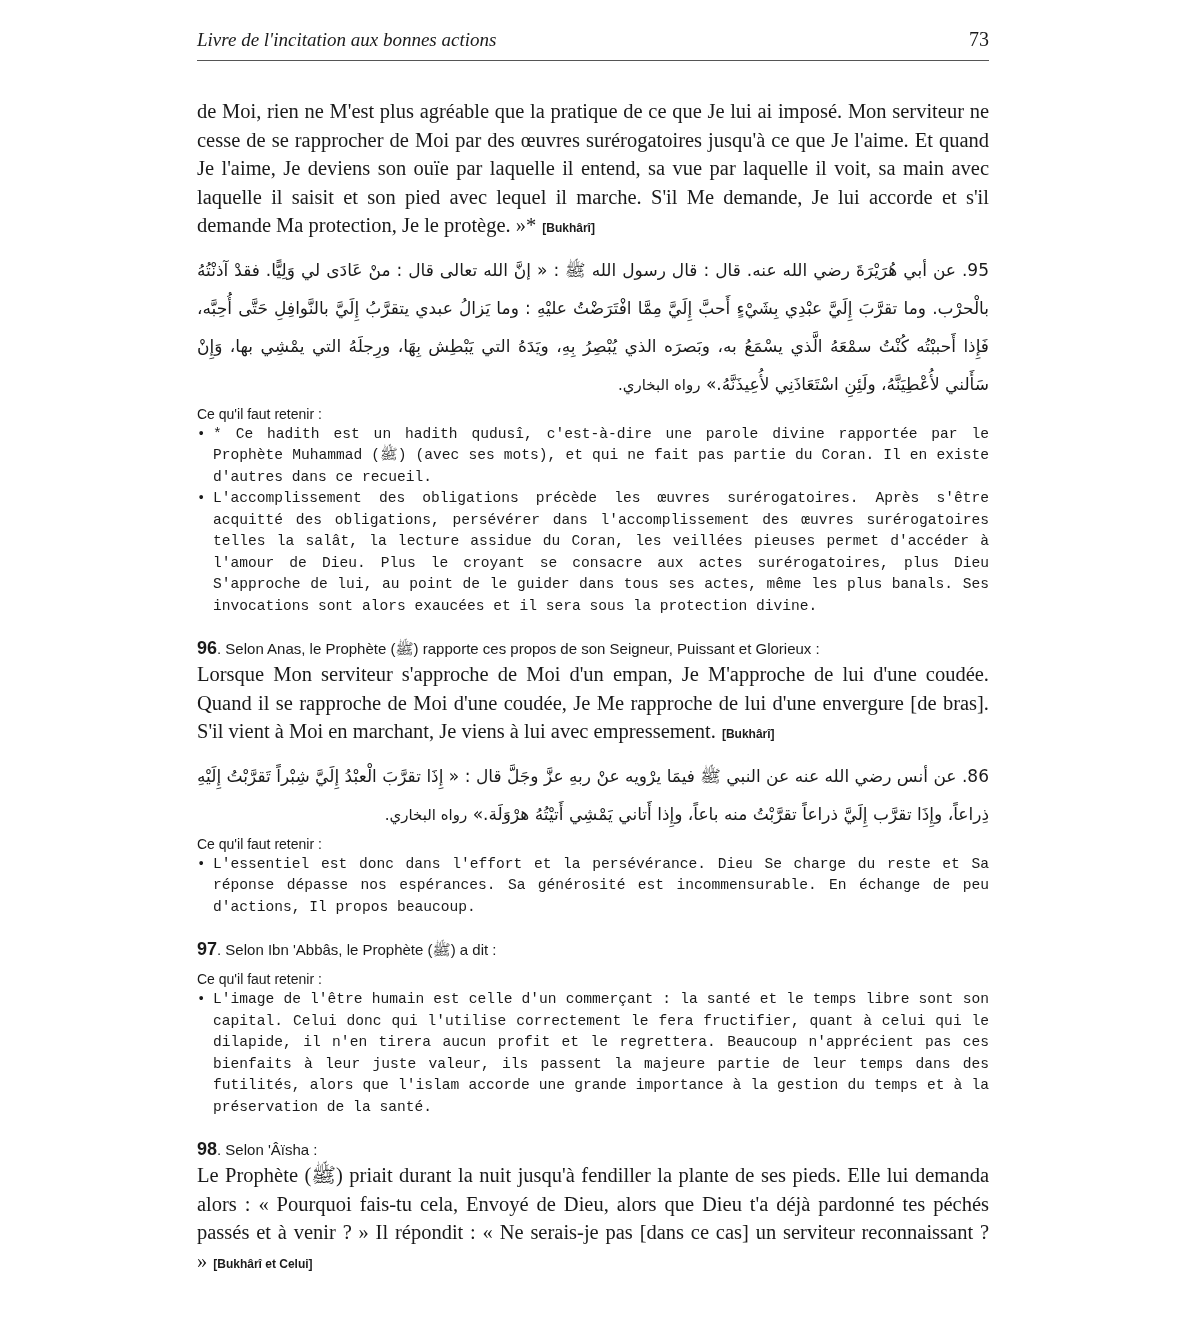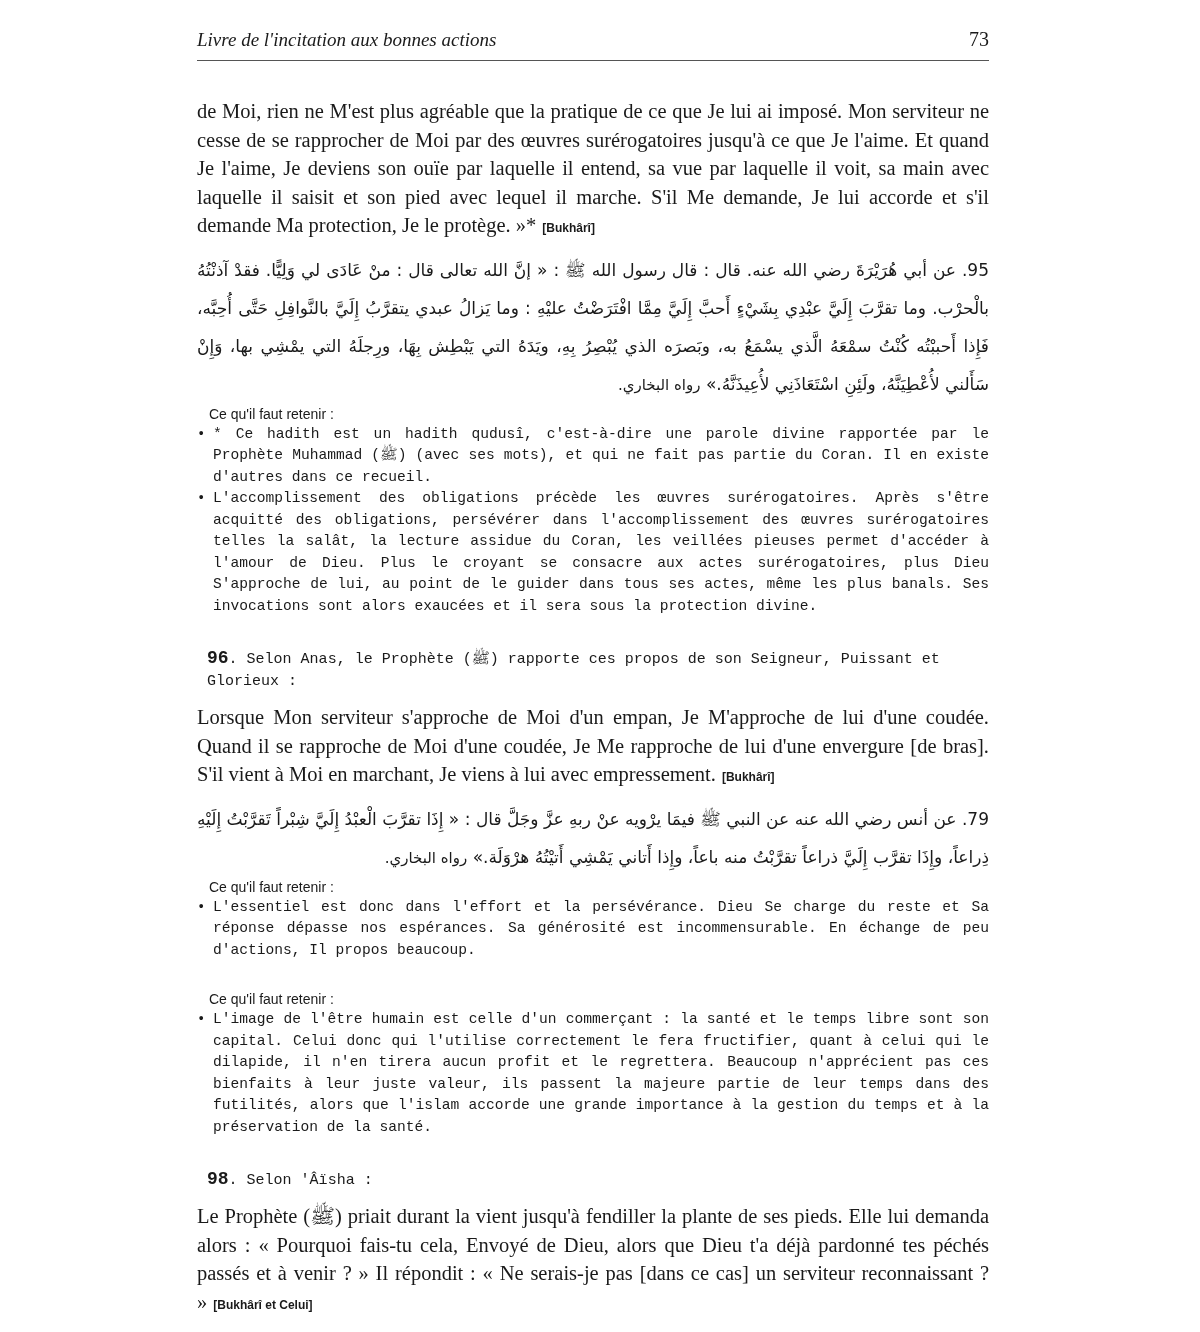--- a/index.html
+++ b/index.html
@@ -8,26 +8,26 @@
   .running-head { display: flex; justify-content: space-between; align-items: baseline; height: 32px;
     font-family: "Liberation Serif", "DejaVu Serif", serif; font-style: italic; font-size: 19px; gap: 42px; }
   .running-head .num { font-style: normal; font-size: 20px; }
   .rule { border: 0; border-top: 1px solid #555; margin: 0 0 0 0; }
   .body-text { font-family: "Liberation Serif", "DejaVu Serif", serif; font-size: 20.5px; line-height: 28.5px;
     text-align: justify; margin: 0; }
   .src { font-family: "Liberation Sans", "DejaVu Sans", sans-serif; font-size: 12px; margin-left: 6px; font-weight: bold; }
   .arabic { direction: rtl; text-align: justify; font-family: "DejaVu Sans", sans-serif; font-size: 17px;
     line-height: 38px; margin: 0; }
   .arabic .src-ar { font-size: 15px; }
-  .retain-title { font-family: "Liberation Sans", "DejaVu Sans", sans-serif; font-size: 14px; margin: 2px 0 2px 12px; }
+  .retain-title { font-family: "Liberation Sans", "DejaVu Sans", sans-serif; font-size: 14px; margin: 2px 0 2px 0; }
   ul.retain { list-style: none; margin: 0; padding: 0; }
   ul.retain li { position: relative; padding-left: 16px; font-family: Liberation Mono, monospace;
     font-size: 14.6px; line-height: 21.5px; text-align: justify; }
   ul.retain li::before { content: "\2022"; position: absolute; left: 0; top: 0; font-size: 14px; }
-  .hadith-head { font-family: Liberation Mono, monospace; font-size: 15px; margin: 10px; line-height: 22px; }
+  .hadith-head { font-family: Liberation Sans, sans-serif; font-size: 15px; margin: 0; line-height: 22px; }
   .hadith-head b { font-size: 18px; }
   .gap-s { height: 8px; }
   .gap-m { height: 20px; }
 </style>
 </head>
 <body>
 
 <div class="page">
 
   <div class="running-head">
@@ -50,37 +50,38 @@
       <li>L'accomplissement des obligations précède les œuvres surérogatoires. Après s'être acquitté des obligations, persévérer dans l'accomplissement des œuvres surérogatoires telles la salât, la lecture assidue du Coran, les veillées pieuses permet d'accéder à l'amour de Dieu. Plus le croyant se consacre aux actes surérogatoires, plus Dieu S'approche de lui, au point de le guider dans tous ses actes, même les plus banals. Ses invocations sont alors exaucées et il sera sous la protection divine.</li>
     </ul>
   </section>
 
   <div class="gap-m"></div>
 
   <section>
     <p class="hadith-head"><b>96</b><span>. Selon Anas, le Prophète (ﷺ) rapporte ces propos de son Seigneur, Puissant et Glorieux :</span></p>
     <p class="body-text"><span>Lorsque Mon serviteur s'approche de Moi d'un empan, Je M'approche de lui d'une coudée. Quand il se rapproche de Moi d'une coudée, Je Me rapproche de lui d'une envergure [de bras]. S'il vient à Moi en marchant, Je viens à lui avec empressement.</span><span class="src">[Bukhârî]</span></p>
     <div class="gap-s"></div>
-    <p class="arabic"><span>79. عن أنس رضي الله عنه عن النبي ﷺ فيمَا يرْويه عنْ ربهِ عزَّ وجَلَّ قال : « إِذَا تقرَّبَ الْعبْدُ إِلَيَّ شِبْراً تَقرَّبْتُ إِلَيْهِ ذِراعاً، وإِذَا تقرَّب إِلَيَّ ذراعاً تقرَّبْتُ منه باعاً، وإِذا أَتاني يَمْشِي أَتيْتُهُ هرْوَلَة.»</span> <span class="src-ar">رواه البخاري.</span></p>
+    <p class="arabic"><span>86. عن أنس رضي الله عنه عن النبي ﷺ فيمَا يرْويه عنْ ربهِ عزَّ وجَلَّ قال : « إِذَا تقرَّبَ الْعبْدُ إِلَيَّ شِبْراً تَقرَّبْتُ إِلَيْهِ ذِراعاً، وإِذَا تقرَّب إِلَيَّ ذراعاً تقرَّبْتُ منه باعاً، وإِذا أَتاني يَمْشِي أَتيْتُهُ هرْوَلَة.»</span> <span class="src-ar">رواه البخاري.</span></p>
     <div class="retain-title">Ce qu'il faut retenir :</div>
     <ul class="retain">
       <li>L'essentiel est donc dans l'effort et la persévérance. Dieu Se charge du reste et Sa réponse dépasse nos espérances. Sa générosité est incommensurable. En échange de peu d'actions, Il propos beaucoup.</li>
     </ul>
   </section>
 
   <div class="gap-m"></div>
 
   <section>
+    <p class="hadith-head"><b>97</b><span>. Selon Ibn 'Abbâs, le Prophète (ﷺ) a dit :</span></p>
     <div class="gap-s"></div>
     <div class="retain-title">Ce qu'il faut retenir :</div>
     <ul class="retain">
       <li>L'image de l'être humain est celle d'un commerçant : la santé et le temps libre sont son capital. Celui donc qui l'utilise correctement le fera fructifier, quant à celui qui le dilapide, il n'en tirera aucun profit et le regrettera. Beaucoup n'apprécient pas ces bienfaits à leur juste valeur, ils passent la majeure partie de leur temps dans des futilités, alors que l'islam accorde une grande importance à la gestion du temps et à la préservation de la santé.</li>
     </ul>
   </section>
 
   <div class="gap-m"></div>
 
   <section>
     <p class="hadith-head"><b>98</b><span>. Selon 'Âïsha :</span></p>
-    <p class="body-text"><span>Le Prophète (ﷺ) priait durant la vient jusqu'à fendiller la plante de ses pieds. Elle lui demanda alors : « Pourquoi fais-tu cela, Envoyé de Dieu, alors que Dieu t'a déjà pardonné tes péchés passés et à venir ? » Il répondit : « Ne serais-je pas [dans ce cas] un serviteur reconnaissant ? »</span><span class="src">[Bukhârî et Celui]</span></p>
+    <p class="body-text"><span>Le Prophète (ﷺ) priait durant la nuit jusqu'à fendiller la plante de ses pieds. Elle lui demanda alors : « Pourquoi fais-tu cela, Envoyé de Dieu, alors que Dieu t'a déjà pardonné tes péchés passés et à venir ? » Il répondit : « Ne serais-je pas [dans ce cas] un serviteur reconnaissant ? »</span><span class="src">[Bukhârî et Celui]</span></p>
   </section>
 
 </div>
 
 </body></html>

